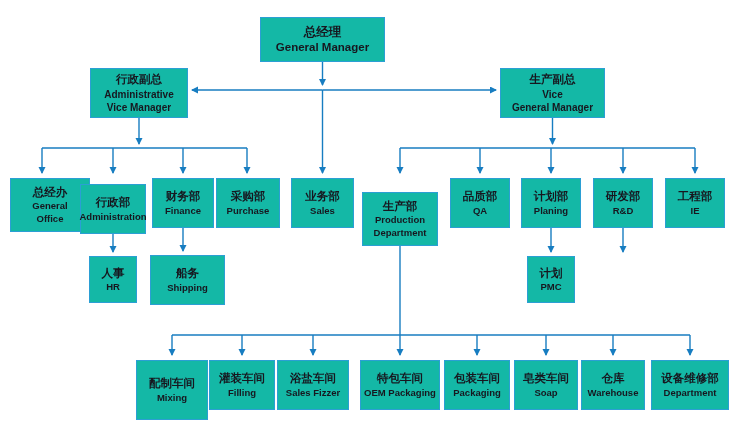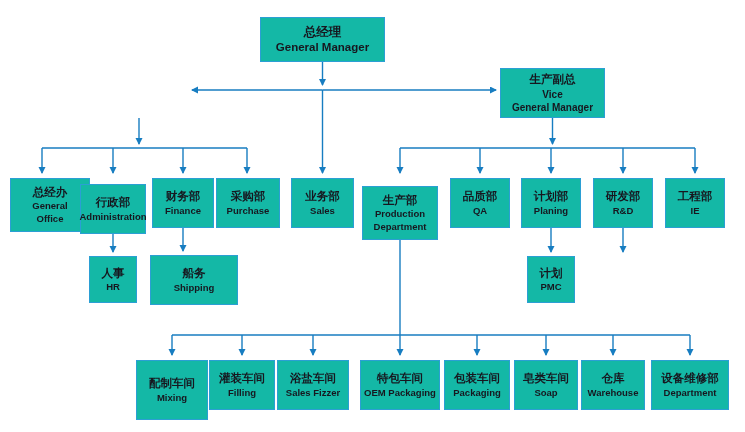--- a/index.html
+++ b/index.html
@@ -75,20 +75,25 @@
     <line x1="546" y1="335" x2="546" y2="355" marker-end="url(#arr)"></line>
     <line x1="613" y1="335" x2="613" y2="355" marker-end="url(#arr)"></line>
     <line x1="690" y1="335" x2="690" y2="355" marker-end="url(#arr)"></line>
   </svg>
 
   <div class="node lv1" style="left:260px;top:17px;width:125px;height:45px">
     <div class="zh">总经理</div>
     <div class="en">General Manager</div>
   </div>
 
+  <div class="node lv2" style="left:90px;top:68px;width:98px;height:50px">
+    <div class="zh">行政副总</div>
+    <div class="en">Administrative
+Vice Manager</div>
+  </div>
   <div class="node lv2" style="left:500px;top:68px;width:105px;height:50px">
     <div class="zh">生产副总</div>
     <div class="en">Vice
 General Manager</div>
   </div>
 
   <div class="node" style="left:10px;top:178px;width:80px;height:54px">
     <div class="zh">总经办</div>
     <div class="en">General
 Office</div>
@@ -102,21 +107,21 @@
     <div class="en">Finance</div>
   </div>
   <div class="node" style="left:216px;top:178px;width:64px;height:50px">
     <div class="zh">采购部</div>
     <div class="en">Purchase</div>
   </div>
   <div class="node" style="left:291px;top:178px;width:63px;height:50px">
     <div class="zh">业务部</div>
     <div class="en">Sales</div>
   </div>
-  <div class="node" style="left:362px;top:186px;width:76px;height:54px">
+  <div class="node" style="left:362px;top:192px;width:76px;height:54px">
     <div class="zh">生产部</div>
     <div class="en">Production
 Department</div>
   </div>
   <div class="node" style="left:450px;top:178px;width:60px;height:50px">
     <div class="zh">品质部</div>
     <div class="en">QA</div>
   </div>
   <div class="node" style="left:521px;top:178px;width:60px;height:50px">
     <div class="zh">计划部</div>
@@ -128,21 +133,21 @@
   </div>
   <div class="node" style="left:665px;top:178px;width:60px;height:50px">
     <div class="zh">工程部</div>
     <div class="en">IE</div>
   </div>
 
   <div class="node" style="left:89px;top:256px;width:48px;height:47px">
     <div class="zh">人事</div>
     <div class="en">HR</div>
   </div>
-  <div class="node" style="left:150px;top:255px;width:88px;height:50px">
+  <div class="node" style="left:150px;top:255px;width:75px;height:50px">
     <div class="zh">船务</div>
     <div class="en">Shipping</div>
   </div>
   <div class="node" style="left:527px;top:256px;width:48px;height:47px">
     <div class="zh">计划</div>
     <div class="en">PMC</div>
   </div>
 
   <div class="node" style="left:136px;top:360px;width:72px;height:60px">
     <div class="zh">配制车间</div>

